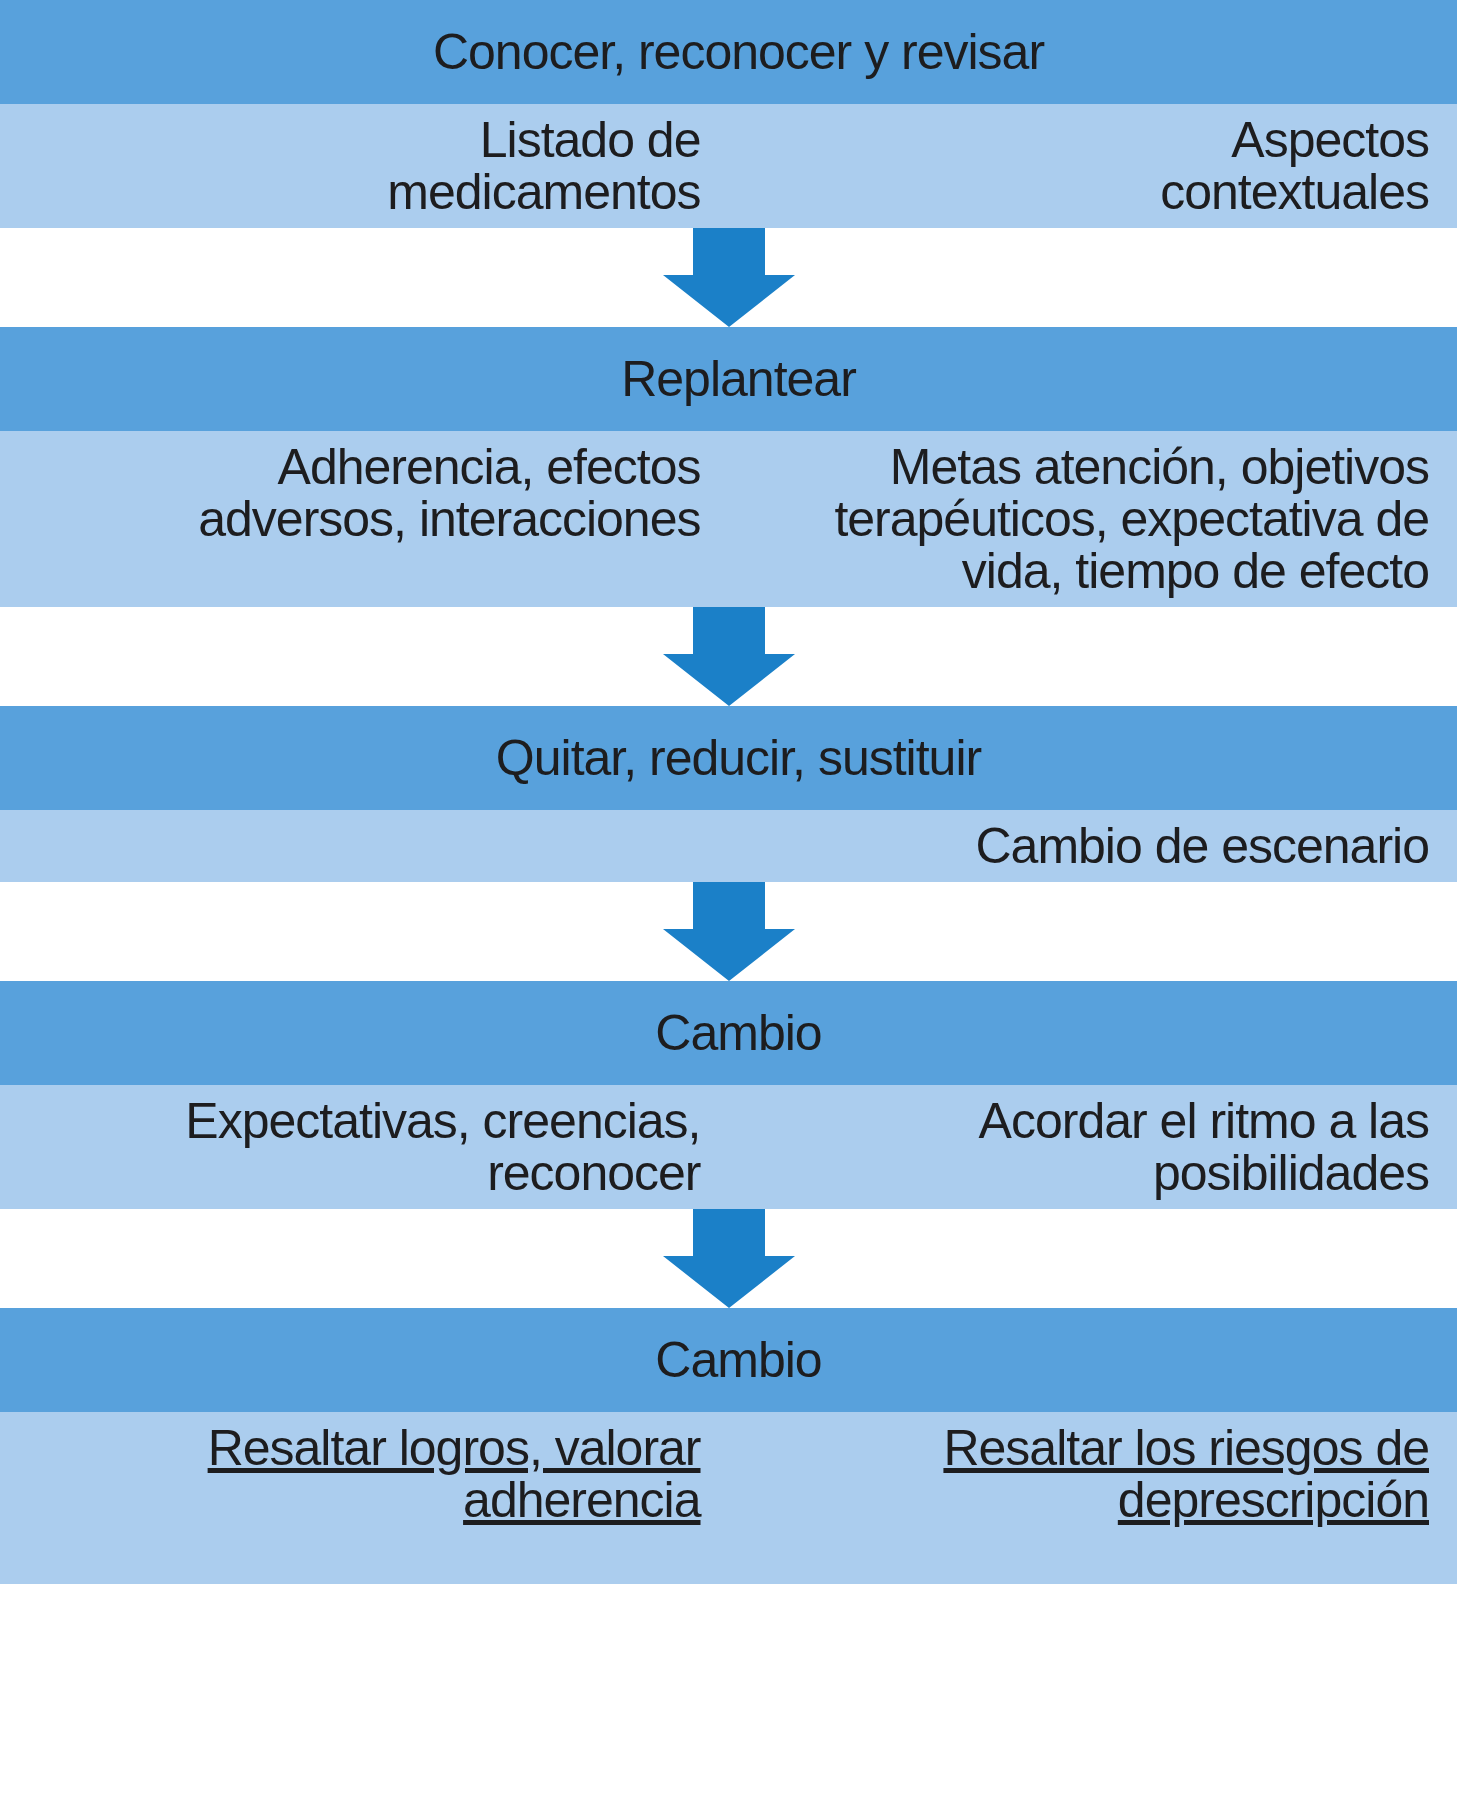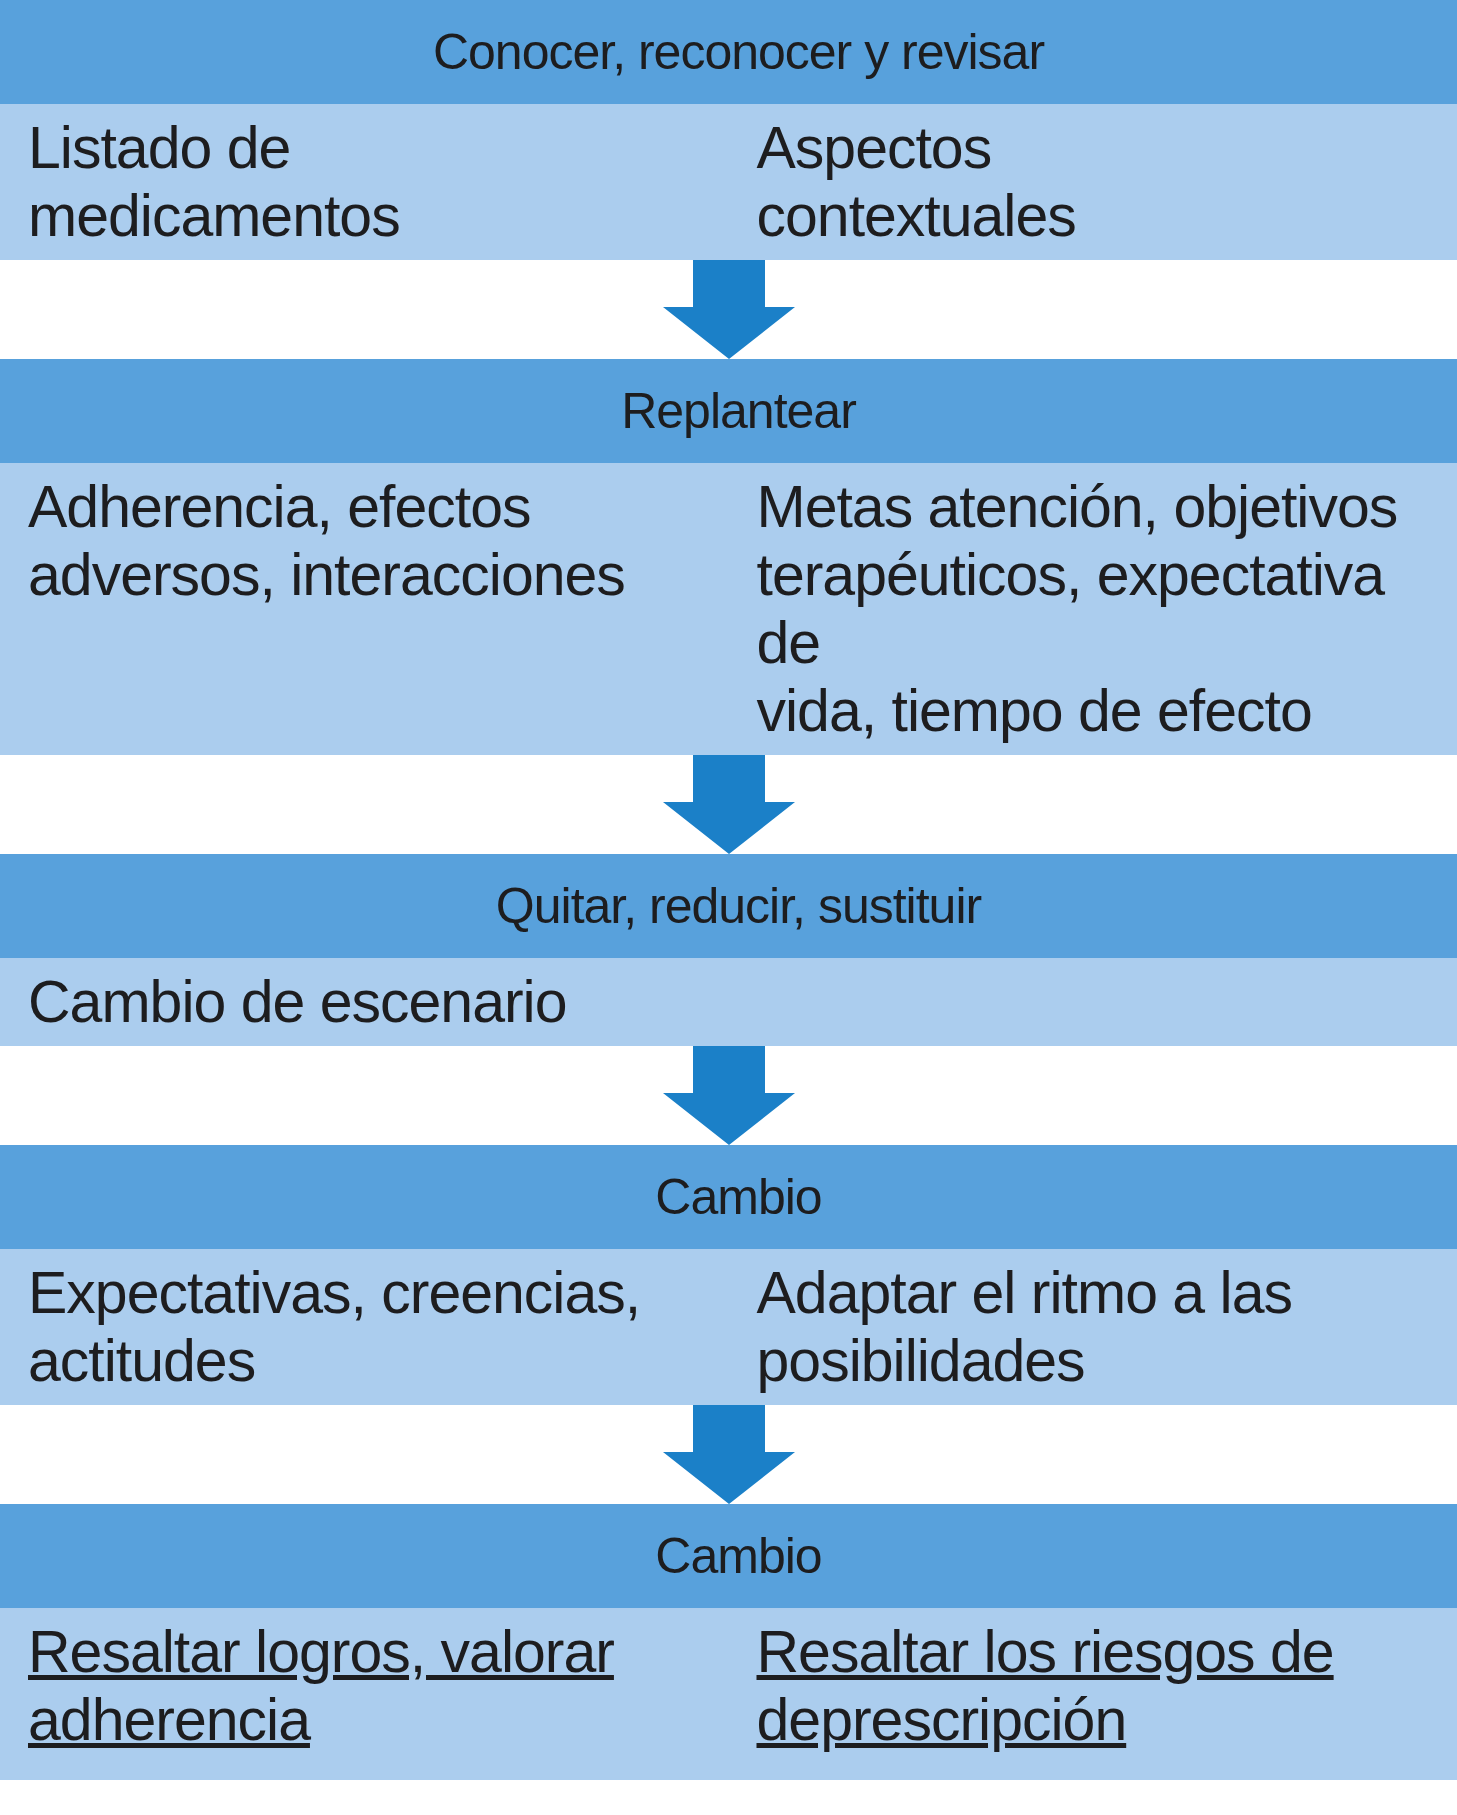--- a/index.html
+++ b/index.html
@@ -38,24 +38,24 @@
     margin-left:20px;
   }
   .band{
     background:var(--band-bg);
     display:flex;
     align-items:flex-start;
     padding:10px 0;
   }
   .band .cell{
     flex:1 1 0;
-    text-align:left;
-    font-size:59px;
+    text-align:right;
+    font-size:50px;
     letter-spacing:-1px;
-    line-height:68px;
+    line-height:52px;
     white-space:pre-line;
     padding:0 28px;
   }
   .band.last{
     min-height:172px;
     text-decoration:underline;
   }
   .arrow-gap{
     height:99px;
     background:#ffffff;
@@ -116,22 +116,22 @@
     <svg viewBox="0 0 132 99" preserveAspectRatio="none" aria-hidden="true">
       <polygon fill="currentColor" points="30,0 102,0 102,47 132,47 66,99 0,47 30,47"></polygon>
     </svg>
   </div>
 
   <div class="stage-header">
     <span class="title">Cambio</span>
   </div>
   <div class="band">
     <div class="cell">Expectativas, creencias,
-actitudes</div>
-    <div class="cell">Adaptar el ritmo a las
+reconocer</div>
+    <div class="cell">Acordar el ritmo a las
 posibilidades</div>
   </div>
   <div class="arrow-gap">
     <svg viewBox="0 0 132 99" preserveAspectRatio="none" aria-hidden="true">
       <polygon fill="currentColor" points="30,0 102,0 102,47 132,47 66,99 0,47 30,47"></polygon>
     </svg>
   </div>
 
   <div class="stage-header">
     <span class="title">Cambio</span>

